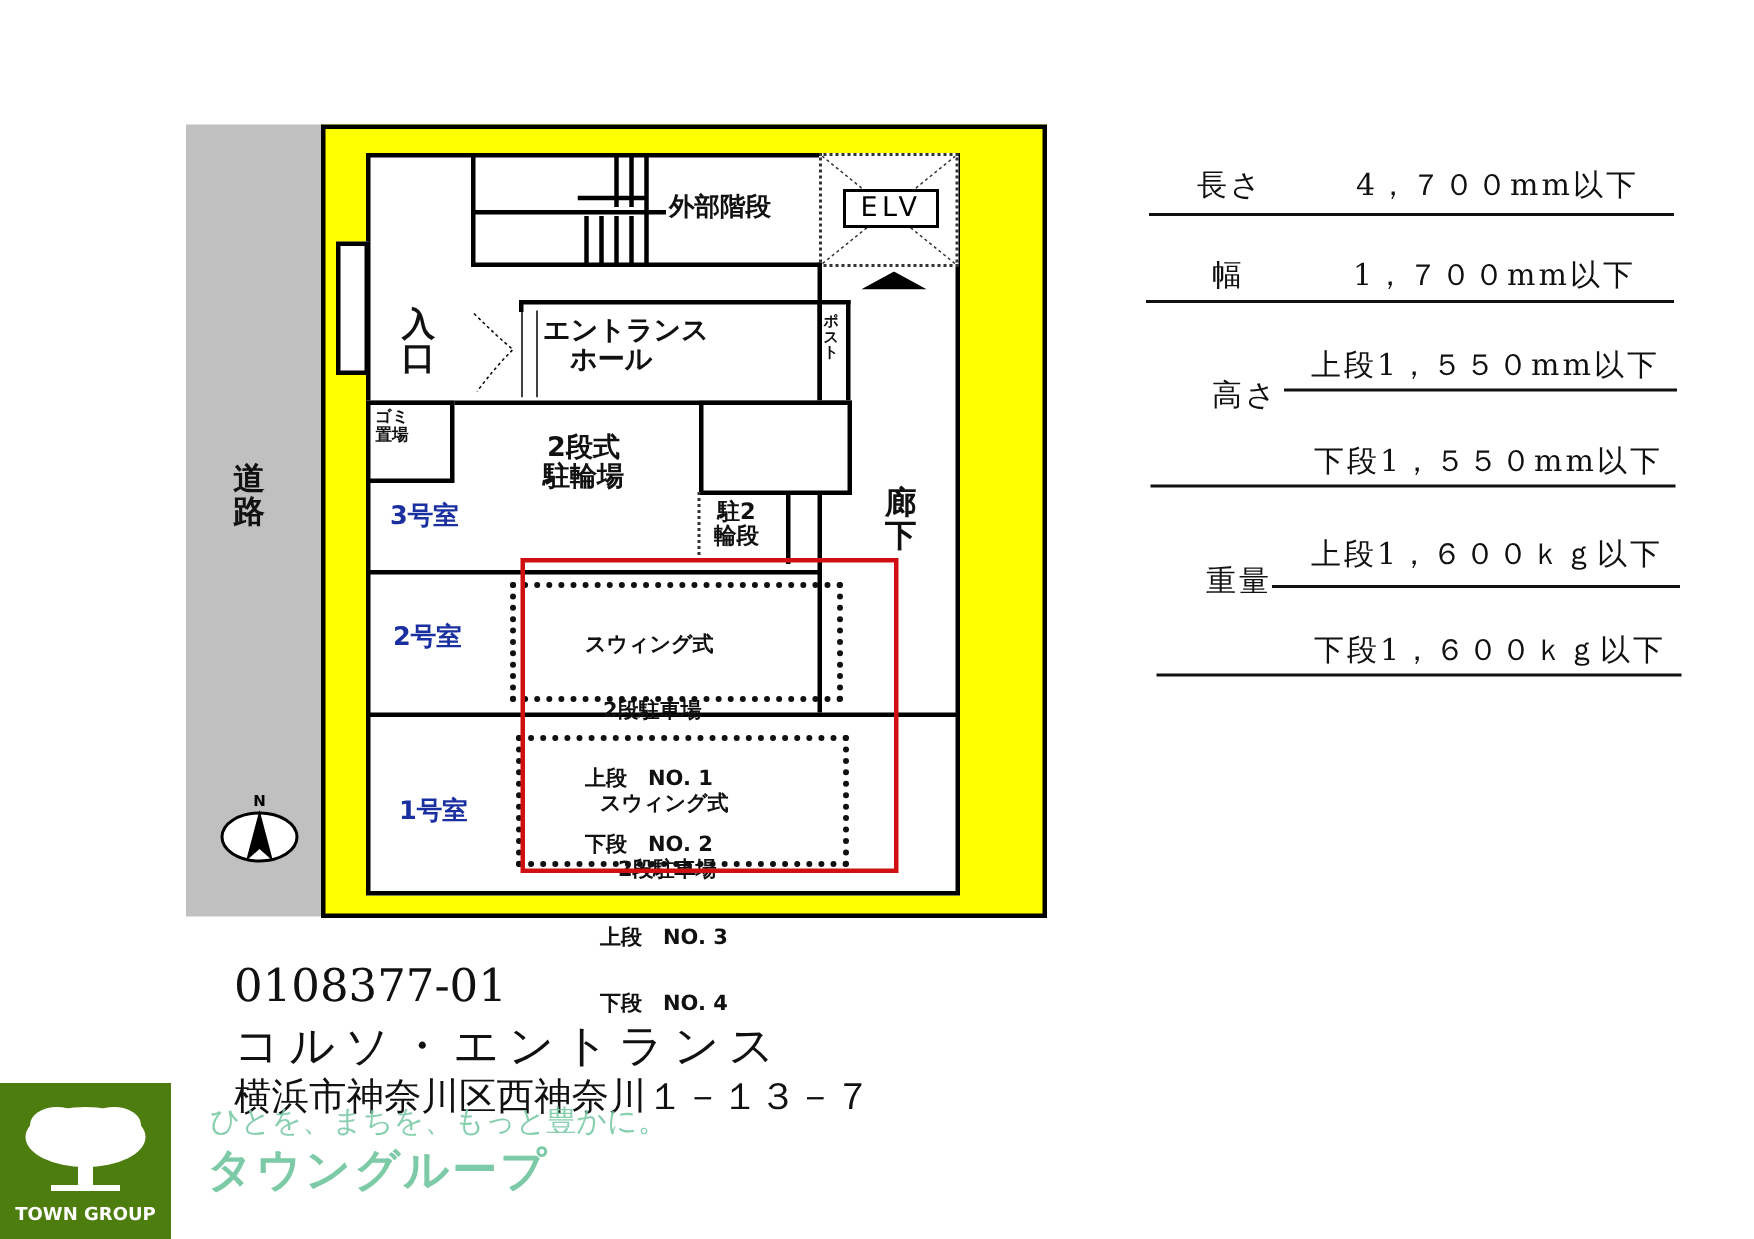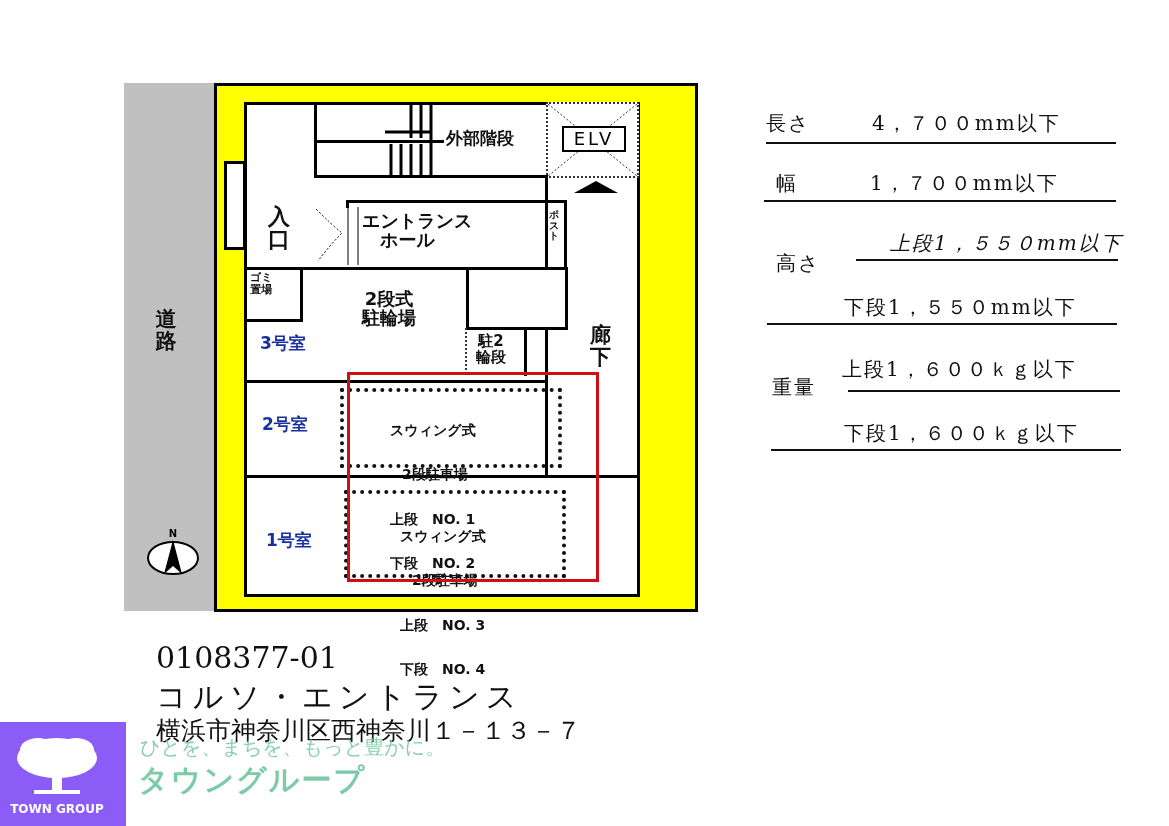--- a/index.html
+++ b/index.html
@@ -8,21 +8,21 @@
   .road { background:#c0c0c0; }
   .lot { background:#ffff00; border:3px solid #000; }
   .bldg { background:#ffffff; border:3px solid #000; }
   .wall-h { background:#000; height:3px; }
   .wall-v { background:#000; width:3px; }
   .box { border:3px solid #000; background:#fff; }
   .lbl { font-weight:bold; color:#111; line-height:1.05; text-align:center; white-space:pre; }
   .room { color:#1a2fa0; font-weight:bold; font-size:17px; }
   .dotted { border:4px dotted #111; }
   .redbox { border:3px solid #d01010; }
-  .spec-row { position:absolute; font-family:"DejaVu Serif", serif; font-size:20px; color:#111; white-space:pre; letter-spacing:2px; }
+  .spec-row { position:absolute; font-family:"DejaVu Serif", serif; font-size:20px; color:#111; white-space:pre; letter-spacing:2px;margin-left:32px; }
   .spec-line { position:absolute; height:1.5px; background:#111; }
   .foot { position:absolute; font-family:"DejaVu Serif", serif; color:#111; white-space:pre; }
 </style>
 </head>
 <body>
 
 <div class="abs road" style="left:124px;top:83px;width:92px;height:528px;"></div>
 <div class="abs lbl" style="left:148px;top:308px;width:36px;font-size:21px;">道
 路</div>
 
@@ -136,36 +136,36 @@
 
 <div class="spec-row" style="left:766px;top:110px;">長さ</div>
 <div class="spec-row" style="left:872px;top:110px;">4，７００mm以下</div>
 <div class="spec-line" style="left:766px;top:142px;width:350px;"></div>
 
 <div class="spec-row" style="left:776px;top:170px;">幅</div>
 <div class="spec-row" style="left:870px;top:170px;">1，７００mm以下</div>
 <div class="spec-line" style="left:764px;top:200px;width:352px;"></div>
 
 <div class="spec-row" style="left:776px;top:250px;">高さ</div>
-<div class="spec-row" style="left:890px;top:230px;font-style:italic;">上段1，５５０mm以下</div>
+<div class="spec-row" style="left:842px;top:230px;">上段1，５５０mm以下</div>
 <div class="spec-line" style="left:856px;top:259px;width:262px;"></div>
 <div class="spec-row" style="left:844px;top:294px;">下段1，５５０mm以下</div>
 <div class="spec-line" style="left:767px;top:323px;width:350px;"></div>
 
 <div class="spec-row" style="left:772px;top:374px;">重量</div>
 <div class="spec-row" style="left:842px;top:356px;">上段1，６００ｋｇ以下</div>
 <div class="spec-line" style="left:848px;top:390px;width:272px;"></div>
 <div class="spec-row" style="left:844px;top:420px;">下段1，６００ｋｇ以下</div>
 <div class="spec-line" style="left:771px;top:449px;width:350px;"></div>
 
 <div class="foot" style="left:156px;top:640px;font-size:30px;">0108377-01</div>
 <div class="foot" style="left:156px;top:677px;font-size:30px;letter-spacing:6px;">コルソ・エントランス</div>
 <div class="foot" style="left:156px;top:714px;font-size:25px;">横浜市神奈川区西神奈川１－１３－７</div>
 
-<div class="abs" style="left:0;top:722px;width:126px;height:104px;background:#8b5cf6;">
+<div class="abs" style="left:0;top:722px;width:114px;height:104px;background:#4d7c0f;">
   <svg width="114" height="80" style="position:absolute;left:0;top:4px;">
     <ellipse cx="57" cy="32" rx="40" ry="20" fill="#fff"></ellipse>
     <ellipse cx="38" cy="24" rx="18" ry="12" fill="#fff"></ellipse>
     <ellipse cx="76" cy="24" rx="18" ry="12" fill="#fff"></ellipse>
     <rect x="52" y="40" width="10" height="26" fill="#fff"></rect>
     <rect x="34" y="64" width="46" height="4" fill="#fff"></rect>
   </svg>
   <div style="position:absolute;left:0;bottom:10px;width:114px;text-align:center;color:#fff;font-size:12px;font-weight:bold;font-family:'DejaVu Sans',sans-serif;">TOWN GROUP</div>
 </div>
 <div class="abs" style="left:140px;top:734px;font-size:20px;color:#7ccaa6;opacity:0.9;white-space:pre;">ひとを、まちを、もっと豊かに。</div>

